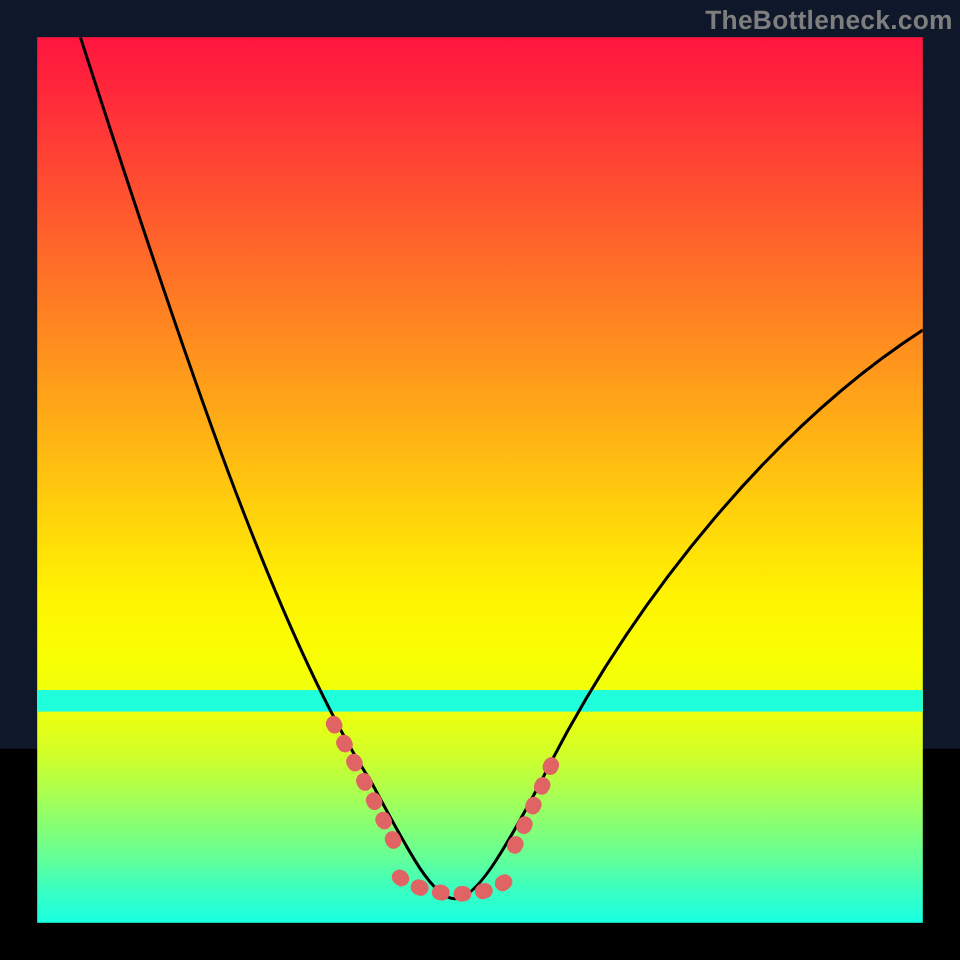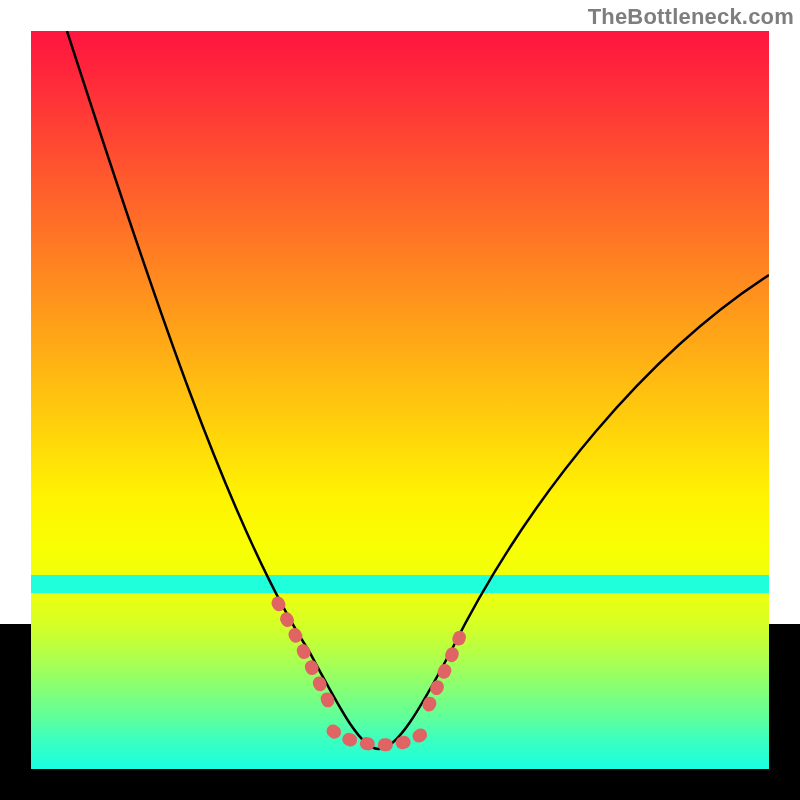--- a/index.html
+++ b/index.html
@@ -1,16 +1,16 @@
 <!DOCTYPE html>
 <html><head>
 <meta charset="utf-8">
 <style>
 html,body{margin:0;padding:0;width:800px;height:800px;background:#000;overflow:hidden}
-.frame{position:absolute;left:0;top:0;width:800px;height:624px;background:#ffffff}
+.frame{position:absolute;left:0;top:0;width:800px;height:624px;background:#0f172a}
 .plot{position:absolute;left:31px;top:31px;width:738px;height:738px;
   background:linear-gradient(to bottom,
     #ff153f 0%,
     #ff2b3a 7%,
     #ff4433 14%,
     #ff5d2c 21%,
     #ff7625 28%,
     #ff8f1e 35%,
     #ffa817 42%,
     #ffc110 49%,

